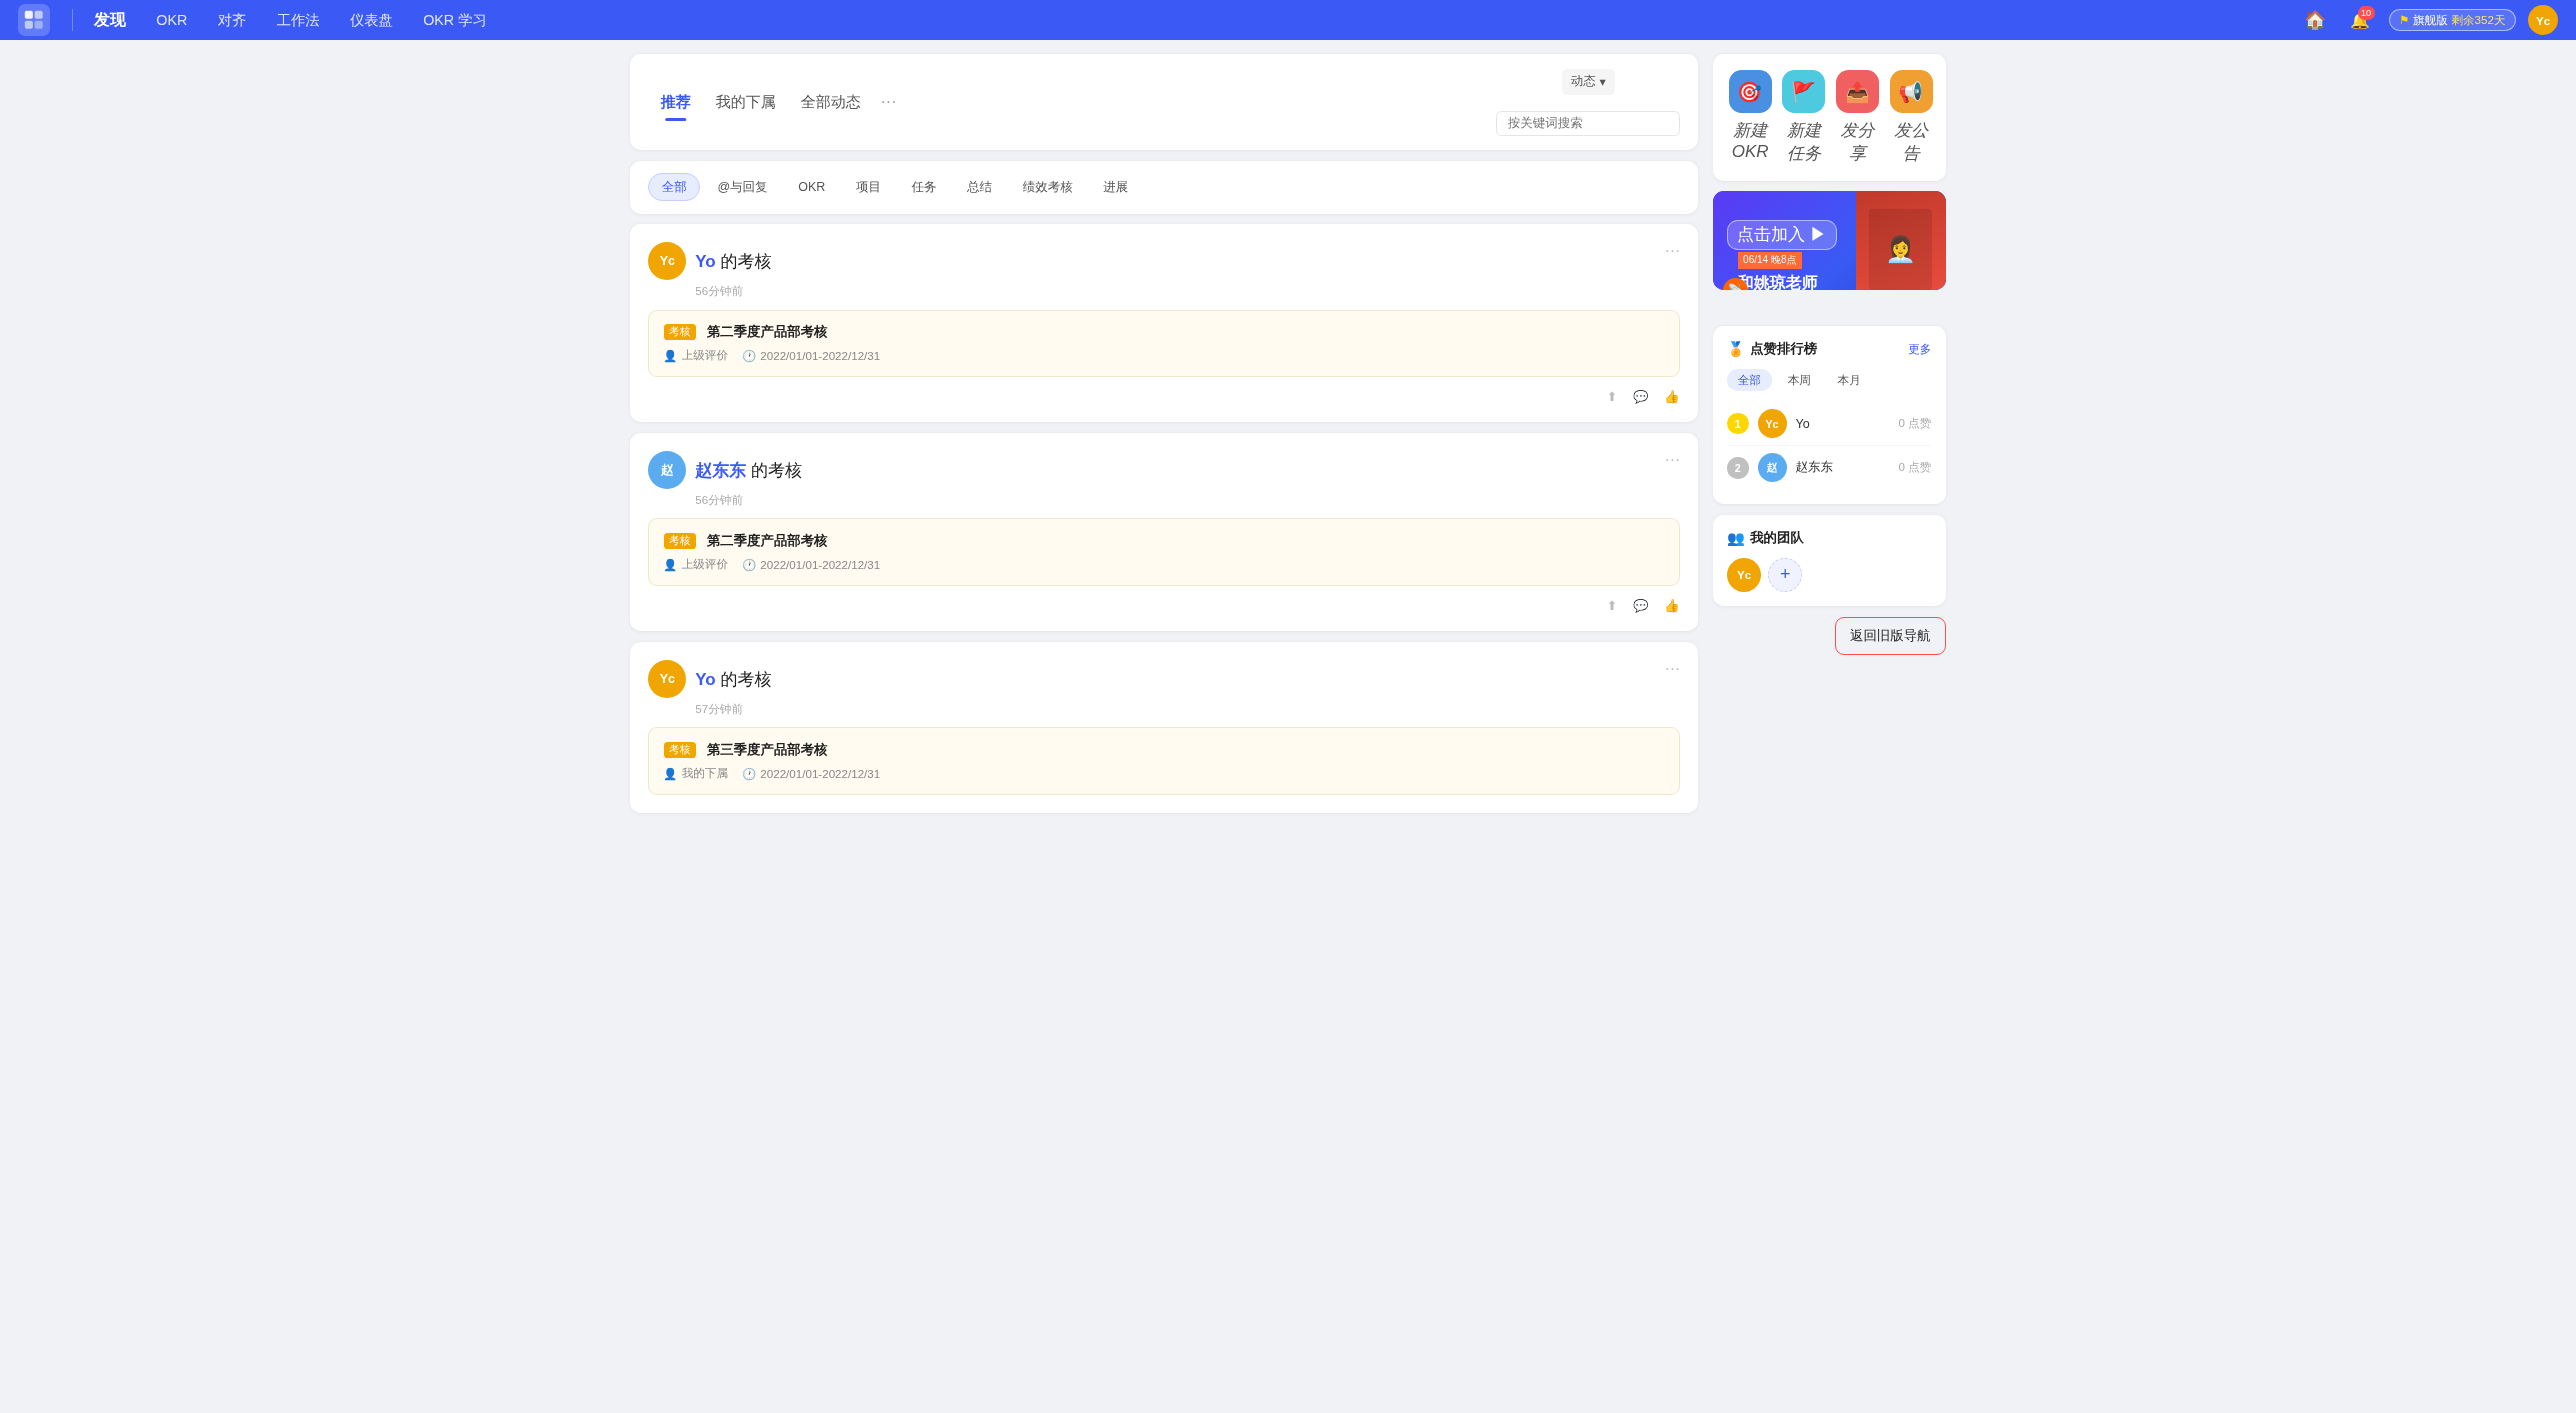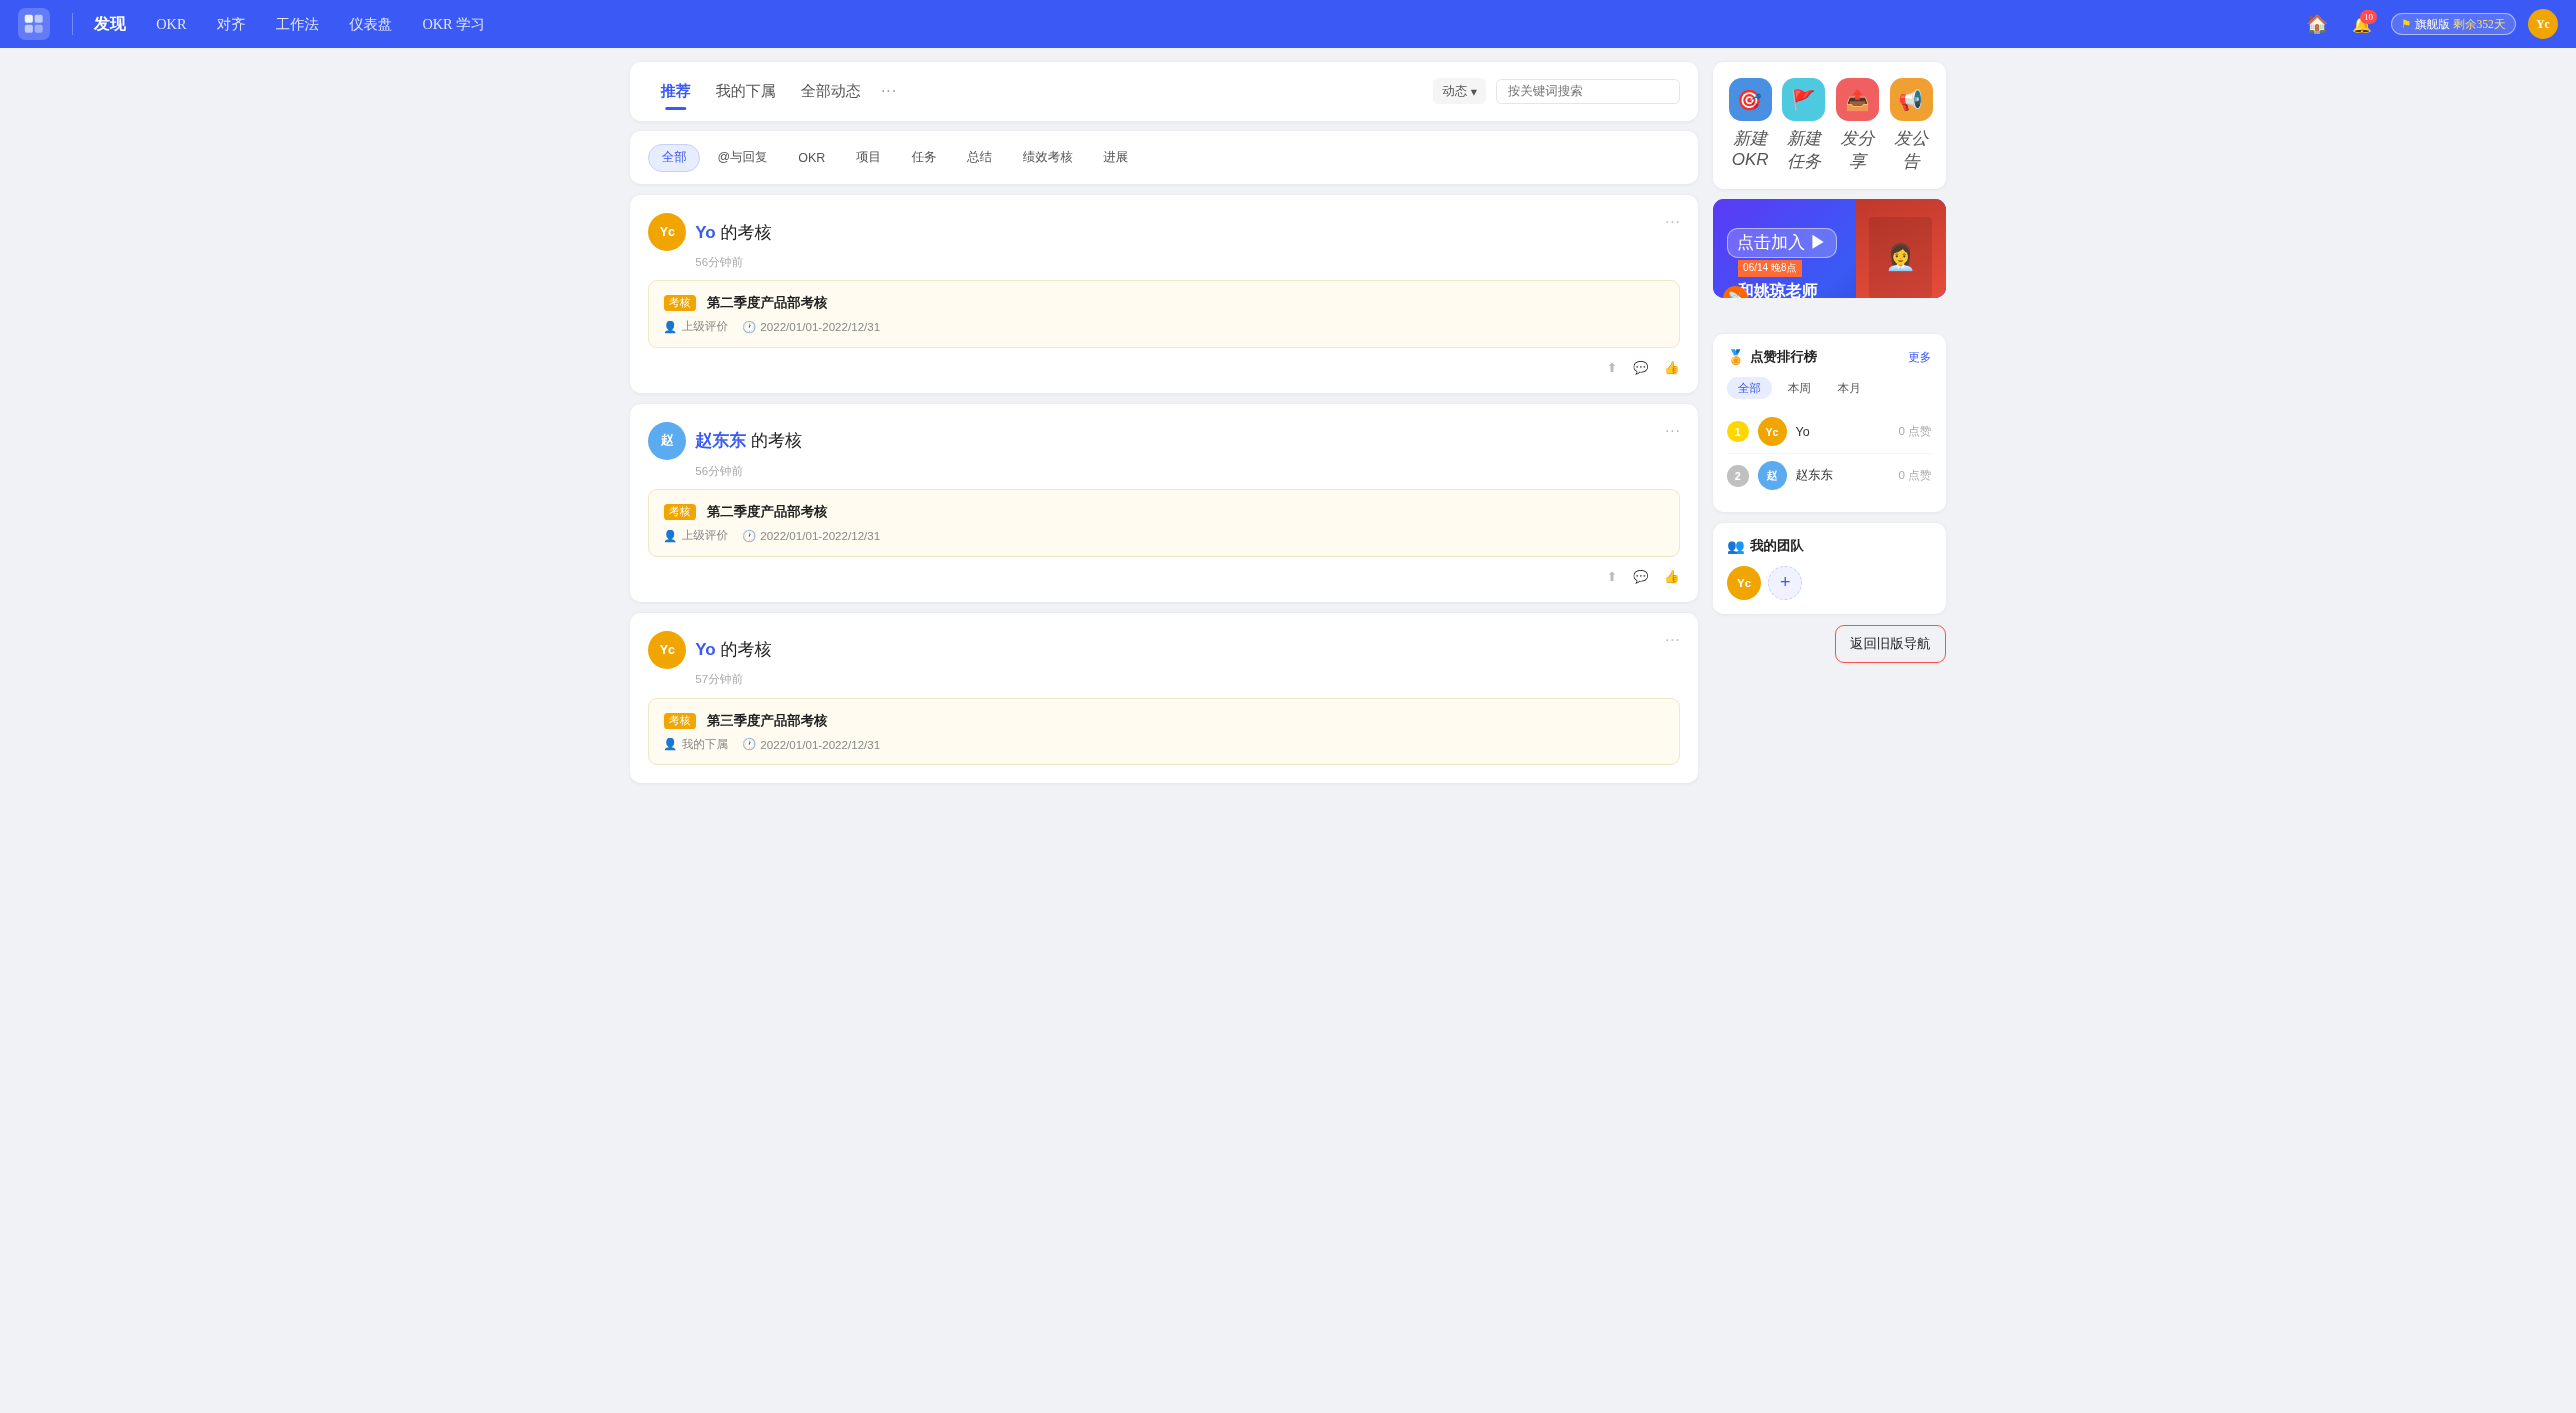--- a/index.html
+++ b/index.html
@@ -1,19 +1,19 @@
 <!DOCTYPE html>
 <html style="font-size:14.3px"><head>
   <meta charset="utf-8">
   <style>
     * { box-sizing: border-box; margin: 0; padding: 0; }
     body { font-family: -apple-system, BlinkMacSystemFont, 'PingFang SC', 'Microsoft YaHei', sans-serif; background: #f0f2f5; min-height: 100vh; }
 
     
-    .nav { background: #3b5af5; display: flex; align-items: center; height: 48px; padding: 0 18px; gap: 0; font-family: Liberation Serif, serif; }
+    .nav { background: #3b5af5; display: flex; align-items: center; height: 40px; padding: 0 18px; gap: 0; }
     .nav-logo { display: flex; align-items: center; gap: 5.4px; margin-right: 12.5px; }
     .nav-logo-icon { width: 32px; height: 32px; background: rgba(255,255,255,0.2); border-radius: 7.2px; display: flex; align-items: center; justify-content: center; }
     .nav-logo-icon svg { width: 21.5px; height: 21.5px; }
     .nav-divider { width: 0.9px; height: 21.5px; background: rgba(255,255,255,0.3); margin: 0 9px; }
     .nav-links { display: flex; align-items: center; gap: 5.4px; flex: 1; }
     .nav-link { color: rgba(255,255,255,0.85); font-size: 14.3px; padding: 5.4px 12.5px; border-radius: 5.4px; cursor: pointer; text-decoration: none; }
     .nav-link.active { color: #fff; font-weight: 600; font-size: 16px; }
     .nav-right { display: flex; align-items: center; gap: 12.5px; margin-left: auto; }
     .nav-icon-btn { width: 32px; height: 32px; display: flex; align-items: center; justify-content: center; cursor: pointer; color: #fff; font-size: 18px; position: relative; }
     .nav-badge { position: absolute; top: 1.8px; right: 1.8px; background: #ff4d4f; color: #fff; font-size: 9px; border-radius: 7.2px; padding: 0 3.6px; min-width: 14.3px; text-align: center; line-height: 14.3px; }
@@ -25,21 +25,21 @@
     .main-content { flex: 1; min-width: 0; }
     .sidebar { width: 233px; flex-shrink: 0; }
 
     
     .tabs-card { background: #fff; border-radius: 10.7px; padding: 14.3px 18px; margin-bottom: 10.7px; box-shadow: 0 0.9px 3.6px rgba(0,0,0,0.06); }
     .tabs-row { display: flex; align-items: center; gap: 0; }
     .tab-item { font-size: 15px; color: #555; padding: 5.4px 12.5px; cursor: pointer; position: relative; white-space: nowrap; }
     .tab-item.active { color: #3b5af5; font-weight: 600; }
     .tab-item.active::after { content: ''; position: absolute; bottom: -3.6px; left: 50%; transform: translateX(-50%); width: 21.5px; height: 2.7px; background: #3b5af5; border-radius: 1.8px; }
     .tab-more { color: #999; font-size: 16px; padding: 5.4px 7.2px; cursor: pointer; }
-    .tabs-right { margin-left: auto; display: flex; align-items: center; gap: 10px; }
+    .tabs-right { margin-left: auto; display: flex; align-items: center; gap: 16px; flex-direction: column; }
     .tabs-right-filter { display: flex; align-items: center; gap: 3.6px; color: #555; font-size: 12.5px; cursor: pointer; background: #f5f5f5; border-radius: 5.4px; padding: 4.5px 9px; }
     .tabs-right-search { border: 0.9px solid #e5e5e5; border-radius: 5.4px; padding: 4.5px 10.7px; font-size: 12.5px; color: #aaa; min-width: 134px; outline: none; }
 
     
     .filter-card { background: #fff; border-radius: 10.7px; padding: 12.5px 18px; margin-bottom: 10.7px; box-shadow: 0 0.9px 3.6px rgba(0,0,0,0.06); }
     .filter-row { display: flex; align-items: center; gap: 3.6px; }
     .filter-btn { font-size: 12.5px; color: #555; padding: 4.5px 12.5px; border-radius: 14.3px; cursor: pointer; border: 0.9px solid transparent; }
     .filter-btn.active { background: #e8ecff; color: #3b5af5; border-color: #c5cefd; }
 
     

